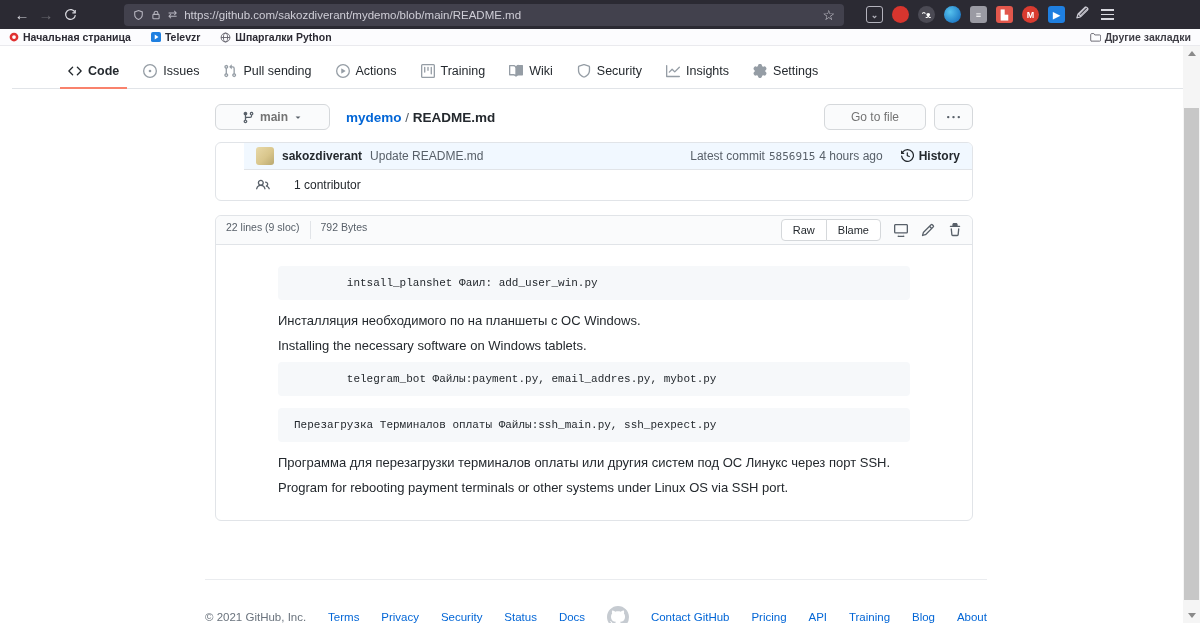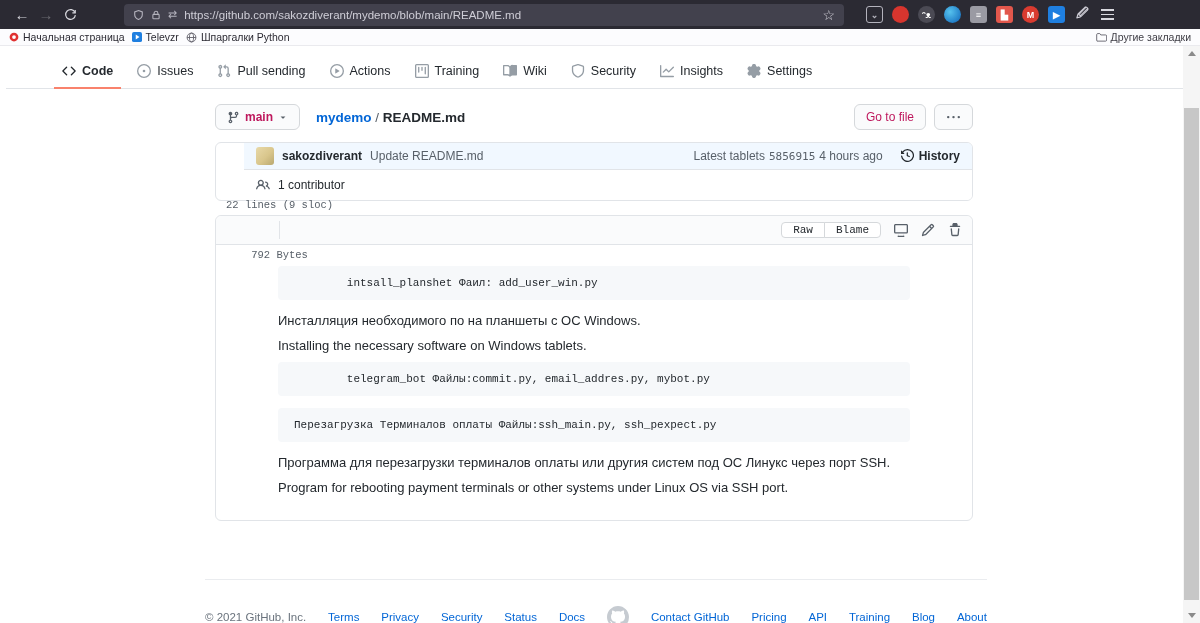--- a/index.html
+++ b/index.html
@@ -19,85 +19,85 @@
   .star { color:#d4d3db; font-size:14px; line-height:1; }
   .ext-row { display:flex; align-items:center; gap:9px; margin-left:22px; }
   .ext { width:17px; height:17px; border-radius:50%; display:flex; align-items:center;
     justify-content:center; font-size:9px; font-weight:bold; color:#fff; }
   .ext.sq { border-radius:3px; }
   .hamburger { margin-left:10px; display:flex; flex-direction:column; gap:3px; }
   .hamburger span { display:block; width:13px; height:1.6px; background:#d8d8de; }
 
   .bookmarks { position:absolute; top:29px; left:0; width:1200px; height:17px;
     background:#fcfcfe; border-bottom:1px solid #eaeaee; display:flex; align-items:center;
-    padding:0 9px; gap:7px; font-size:10.5px; color:#2b2a33; }
+    padding:0 9px; gap:20px; font-size:10.5px; color:#2b2a33;font-weight:bold; }
   .bm { display:flex; align-items:center; gap:4px; }
   .bm-other { margin-left:auto; display:flex; align-items:center; gap:4px; color:#3e3d45; }
 
   
   .scrollbar { position:absolute; top:46px; right:0; width:17px; height:577px; background:#f5f5f5; }
   .sb-arrow { position:absolute; left:0; width:17px; height:15px; display:flex;
     align-items:center; justify-content:center; }
   .sb-arrow.up { top:0; } .sb-arrow.down { bottom:0; }
   .tri-up { width:0; height:0; border-left:4px solid transparent; border-right:4px solid transparent;
     border-bottom:5px solid #8a8a8a; }
   .tri-down { width:0; height:0; border-left:4px solid transparent; border-right:4px solid transparent;
     border-top:5px solid #8a8a8a; }
   .sb-thumb { position:absolute; top:62px; left:1px; width:15px; height:492px; background:#c7c7c7; }
 
   
   .page { position:absolute; top:46px; left:0; width:1183px; height:577px; background:#fff; }
 
-  .tabs-wrap { position:absolute; top:8px; left:6px; width:100%; display:flex;
+  .tabs-wrap { position:absolute; top:8px; left:12px; width:100%; display:flex;
     padding-left:48px; border-bottom:1px solid #e1e4e8;align-items:flex-end; }
   .tab { display:flex; align-items:center; gap:6px; padding:10px 8px 9px; margin-bottom:-1px;
     font-size:12.5px; color:#24292e; border-bottom:2px solid transparent; margin-right:8px; cursor:pointer; }
   .tab svg { color:#959da5; }
   .tab.selected { font-weight:bold; border-bottom-color:#f9826c; }
   .tab.selected svg { color:#24292e; }
 
   .container { position:absolute; top:57px; left:215px; width:758px; }
 
   .branch-row { display:flex; align-items:center; height:28px; }
-  .btn { display:flex; align-items:center; gap:5px; height:26px; padding:0 11px;
+  .btn { display:flex; align-items:center; gap:5px; height:26px; padding:0 26px;
     background:#fafbfc; border:1px solid #d5d8db; border-radius:6px; font-size:12px;
-    color:#be185d; cursor:pointer; }
+    color:#737373; cursor:pointer; }
   .branch-btn { font-weight:bold; }
   .branch-btn svg { color:#586069; }
   .breadcrumb { margin-left:16px; font-size:13.5px; color:#586069; }
   .breadcrumb .repo { color:#0366d6; font-weight:600; text-decoration:none; }
   .breadcrumb .file { color:#24292e; font-weight:bold; }
   .branch-right { margin-left:auto; display:flex; gap:8px; }
   .kebab-btn { padding:0 12px; color:#586069; }
 
   .commit-box { margin-top:11px; border:1px solid #e1e4e8; border-radius:6px; overflow:hidden;padding-left:28px; }
   .commit-header { height:27px; background:#f1f8ff; border-bottom:1px solid #e1e4e8;
     display:flex; align-items:center; padding:0 12px; gap:8px; font-size:12px; color:#586069; }
   .avatar { width:18px; height:18px; border-radius:3px;
     background:linear-gradient(135deg,#e8d9a8 0%, #d9c68c 55%, #b9a86f 100%); }
   .commit-author { font-weight:bold; color:#24292e; text-decoration:none; }
   .commit-msg { color:#586069; text-decoration:none; }
   .commit-right { margin-left:auto; display:flex; align-items:center; gap:4px; }
   .hash { font-family:"DejaVu Sans Mono", monospace; font-size:11px; }
   .history { display:flex; gap:5px; margin-left:14px; color:#24292e;
     font-weight:bold; text-decoration:none; }
-  .contrib-row { height:30px; display:flex; align-items:center; padding:0 12px; gap:8px;
+  .contrib-row { height:30px; display:flex; align-items:center; padding:0 12px; gap:24px;
     font-size:12px; color:#24292e; background:#fff; }
   .contrib-row svg { color:#586069; }
 
   .file-box { margin-top:14px; border:1px solid #e1e4e8; border-radius:6px; background:#fff; }
   .file-header { height:29px; display:flex; align-items:center; padding:0 10px;
     background:#fafbfc; border-bottom:1px solid #e1e4e8; border-radius:6px 6px 0 0; }
-  .file-info { display:flex; align-items:center; gap:10px;
-    font-family:Liberation Mono, monospace; font-size:10.5px; color:#586069;flex-direction:column; }
+  .file-info { display:flex; align-items:flex-start; gap:10px;
+    font-family:Liberation Sans, sans-serif; font-size:10.5px; color:#586069; }
   .vdiv { width:1px; height:18px; background:#e1e4e8; }
   .file-actions { margin-left:auto; display:flex; align-items:center; gap:13px; }
   .btn-group { display:flex; }
-  .bg-btn { height:16px; padding:0 11px; font-size:11px; color:#24292e; background:#fff;
-    border:1px solid #d5d8db; display:flex; align-items:center; cursor:pointer;font-family:Liberation Mono, monospace; }
+  .bg-btn { height:22px; padding:0 11px; font-size:11px; color:#24292e; background:#fff;
+    border:1px solid #d5d8db; display:flex; align-items:center; cursor:pointer; }
   .bg-btn:first-child { border-radius:4px 0 0 4px; }
   .bg-btn:last-child { border-radius:0 4px 4px 0; margin-left:-1px; }
   .act-icon { color:#586069; display:flex; cursor:pointer; }
 
   .file-body { padding:21px 62px 16px; }
   .code-block { background:#f6f8fa; border-radius:4px; padding:10px 16px; margin:0 0 12px;
     font-family:Liberation Mono, monospace; font-size:11px; line-height:14px;
     color:#24292e; white-space:pre; overflow:hidden; }
   .md-p { font-size:13px; line-height:18px; color:#24292e; margin:0 0 7px; }
   .code-block + .md-p { margin-top:0; }
@@ -270,21 +270,21 @@
         </div>
       </div>
     </div>
 
     <div class="commit-box">
       <div class="commit-header">
         <span class="avatar"></span>
         <a href="#" class="commit-author">sakozdiverant</a>
         <a href="#" class="commit-msg">Update README.md</a>
         <div class="commit-right">
-          <span>Latest tablets</span>
+          <span>Latest commit</span>
           <span class="hash">5856915</span>
           <span>4 hours ago</span>
           <a href="#" class="history">
             <svg width="13" height="13" viewBox="0 0 16 16" fill="currentColor">
                 <path d="M1.643 3.143L.427 1.927A.25.25 0 000 2.104V5.75c0 .138.112.25.25.25h3.646a.25.25 0 00.177-.427L2.715 4.215a6.5 6.5 0 11-1.18 4.458.75.75 0 10-1.493.154 8.001 8.001 0 101.6-5.684zM7.75 4a.75.75 0 01.75.75v2.992l2.028.812a.75.75 0 01-.557 1.392l-2.5-1A.75.75 0 017 8.25v-3.5A.75.75 0 017.75 4z"></path>
               </svg>
             <span>History</span>
           </a>
         </div>
       </div>
@@ -322,21 +322,21 @@
             <svg width="14" height="14" viewBox="0 0 16 16" fill="currentColor">
                 <path d="M6.5 1.75a.25.25 0 01.25-.25h2.5a.25.25 0 01.25.25V3h-3V1.75zm4.5 0V3h2.25a.75.75 0 010 1.5H2.75a.75.75 0 010-1.5H5V1.75C5 .784 5.784 0 6.75 0h2.5C10.216 0 11 .784 11 1.75zM4.496 6.675a.75.75 0 10-1.492.15l.66 6.6A1.75 1.75 0 005.405 15h5.19c.9 0 1.652-.681 1.741-1.576l.66-6.6a.75.75 0 00-1.492-.149l-.66 6.6a.25.25 0 01-.249.225h-5.19a.25.25 0 01-.249-.225l-.66-6.6z"></path>
               </svg>
           </span>
         </div>
       </div>
       <div class="file-body">
         <pre class="code-block">        intsall_planshet Фаил: add_user_win.py</pre>
         <p class="md-p">Инсталляция необходимого по на планшеты с ОС Windows.</p>
         <p class="md-p">Installing the necessary software on Windows tablets.</p>
-        <pre class="code-block">        telegram_bot Файлы:commit.py, email_addres.py, mybot.py</pre>
+        <pre class="code-block">        telegram_bot Файлы:payment.py, email_addres.py, mybot.py</pre>
         <pre class="code-block">Перезагрузка Терминалов оплаты Файлы:ssh_main.py, ssh_pexpect.py</pre>
         <p class="md-p">Программа для перезагрузки терминалов оплаты или другия систем под ОС Линукс через порт SSH.</p>
         <p class="md-p">Program for rebooting payment terminals or other systems under Linux OS via SSH port.</p>
       </div>
     </div>
   </div>
 
   <div class="footer">
     <span class="copy">© 2021 GitHub, Inc.</span>
     <a href="#">Terms</a>

